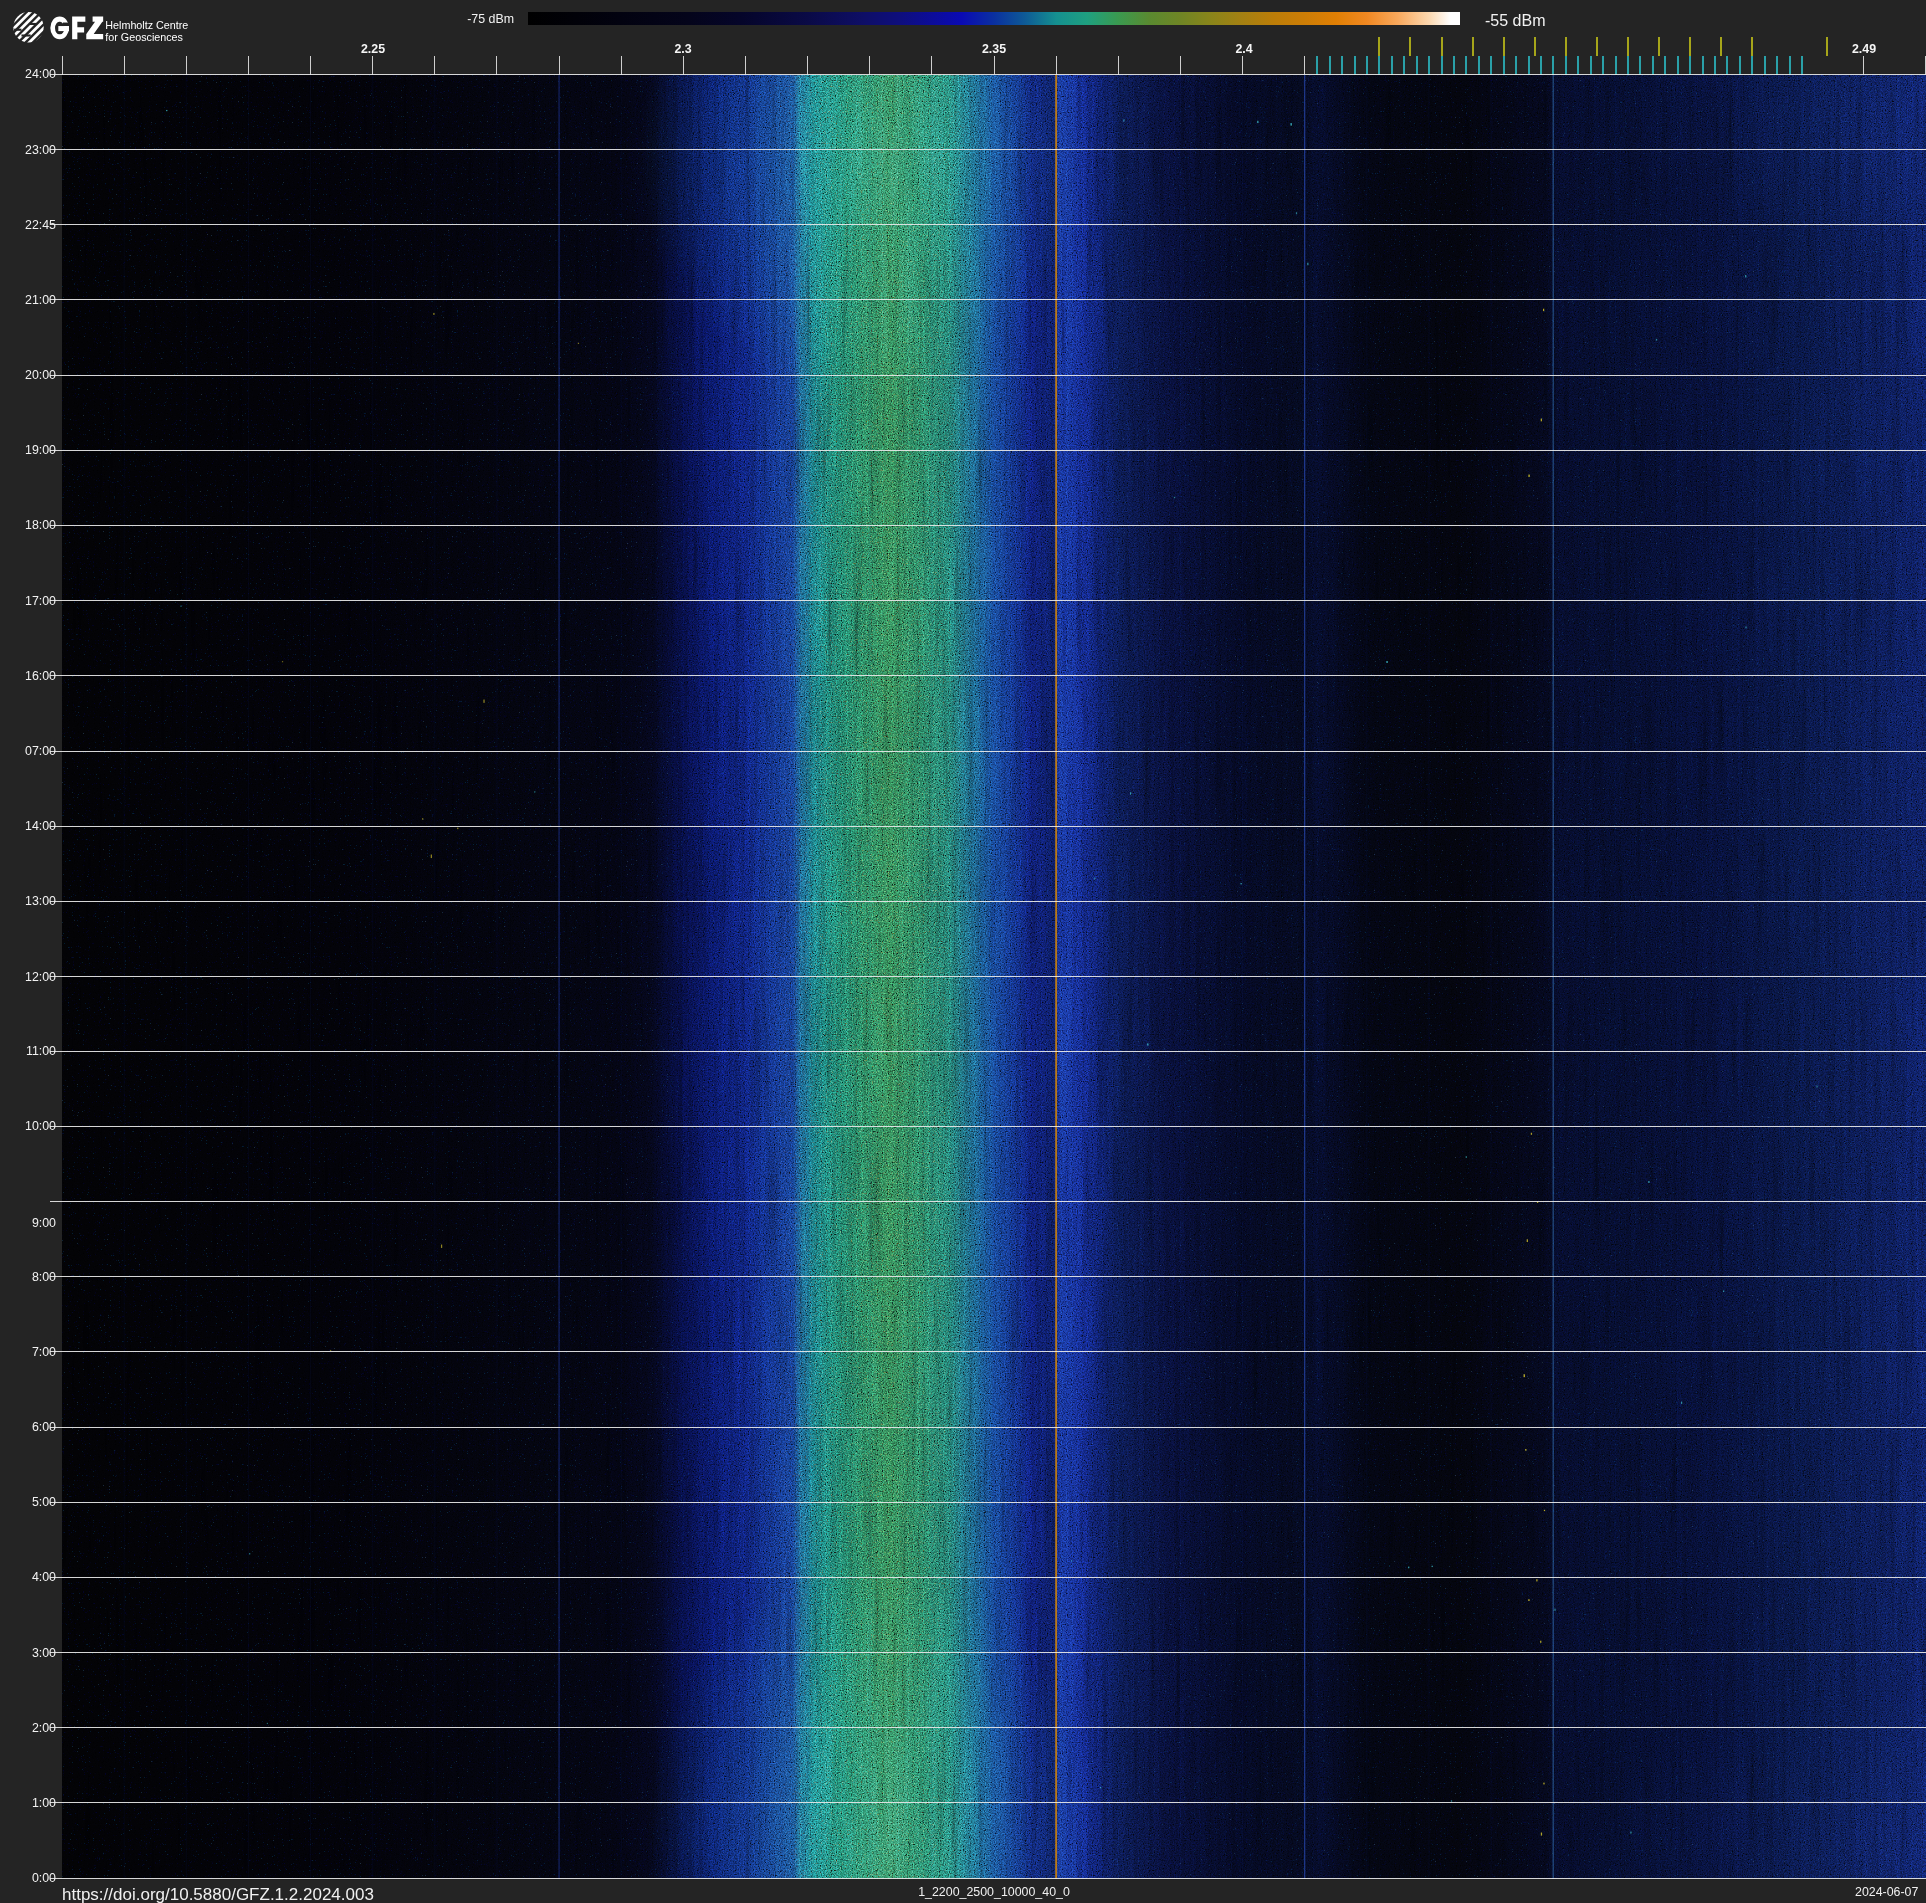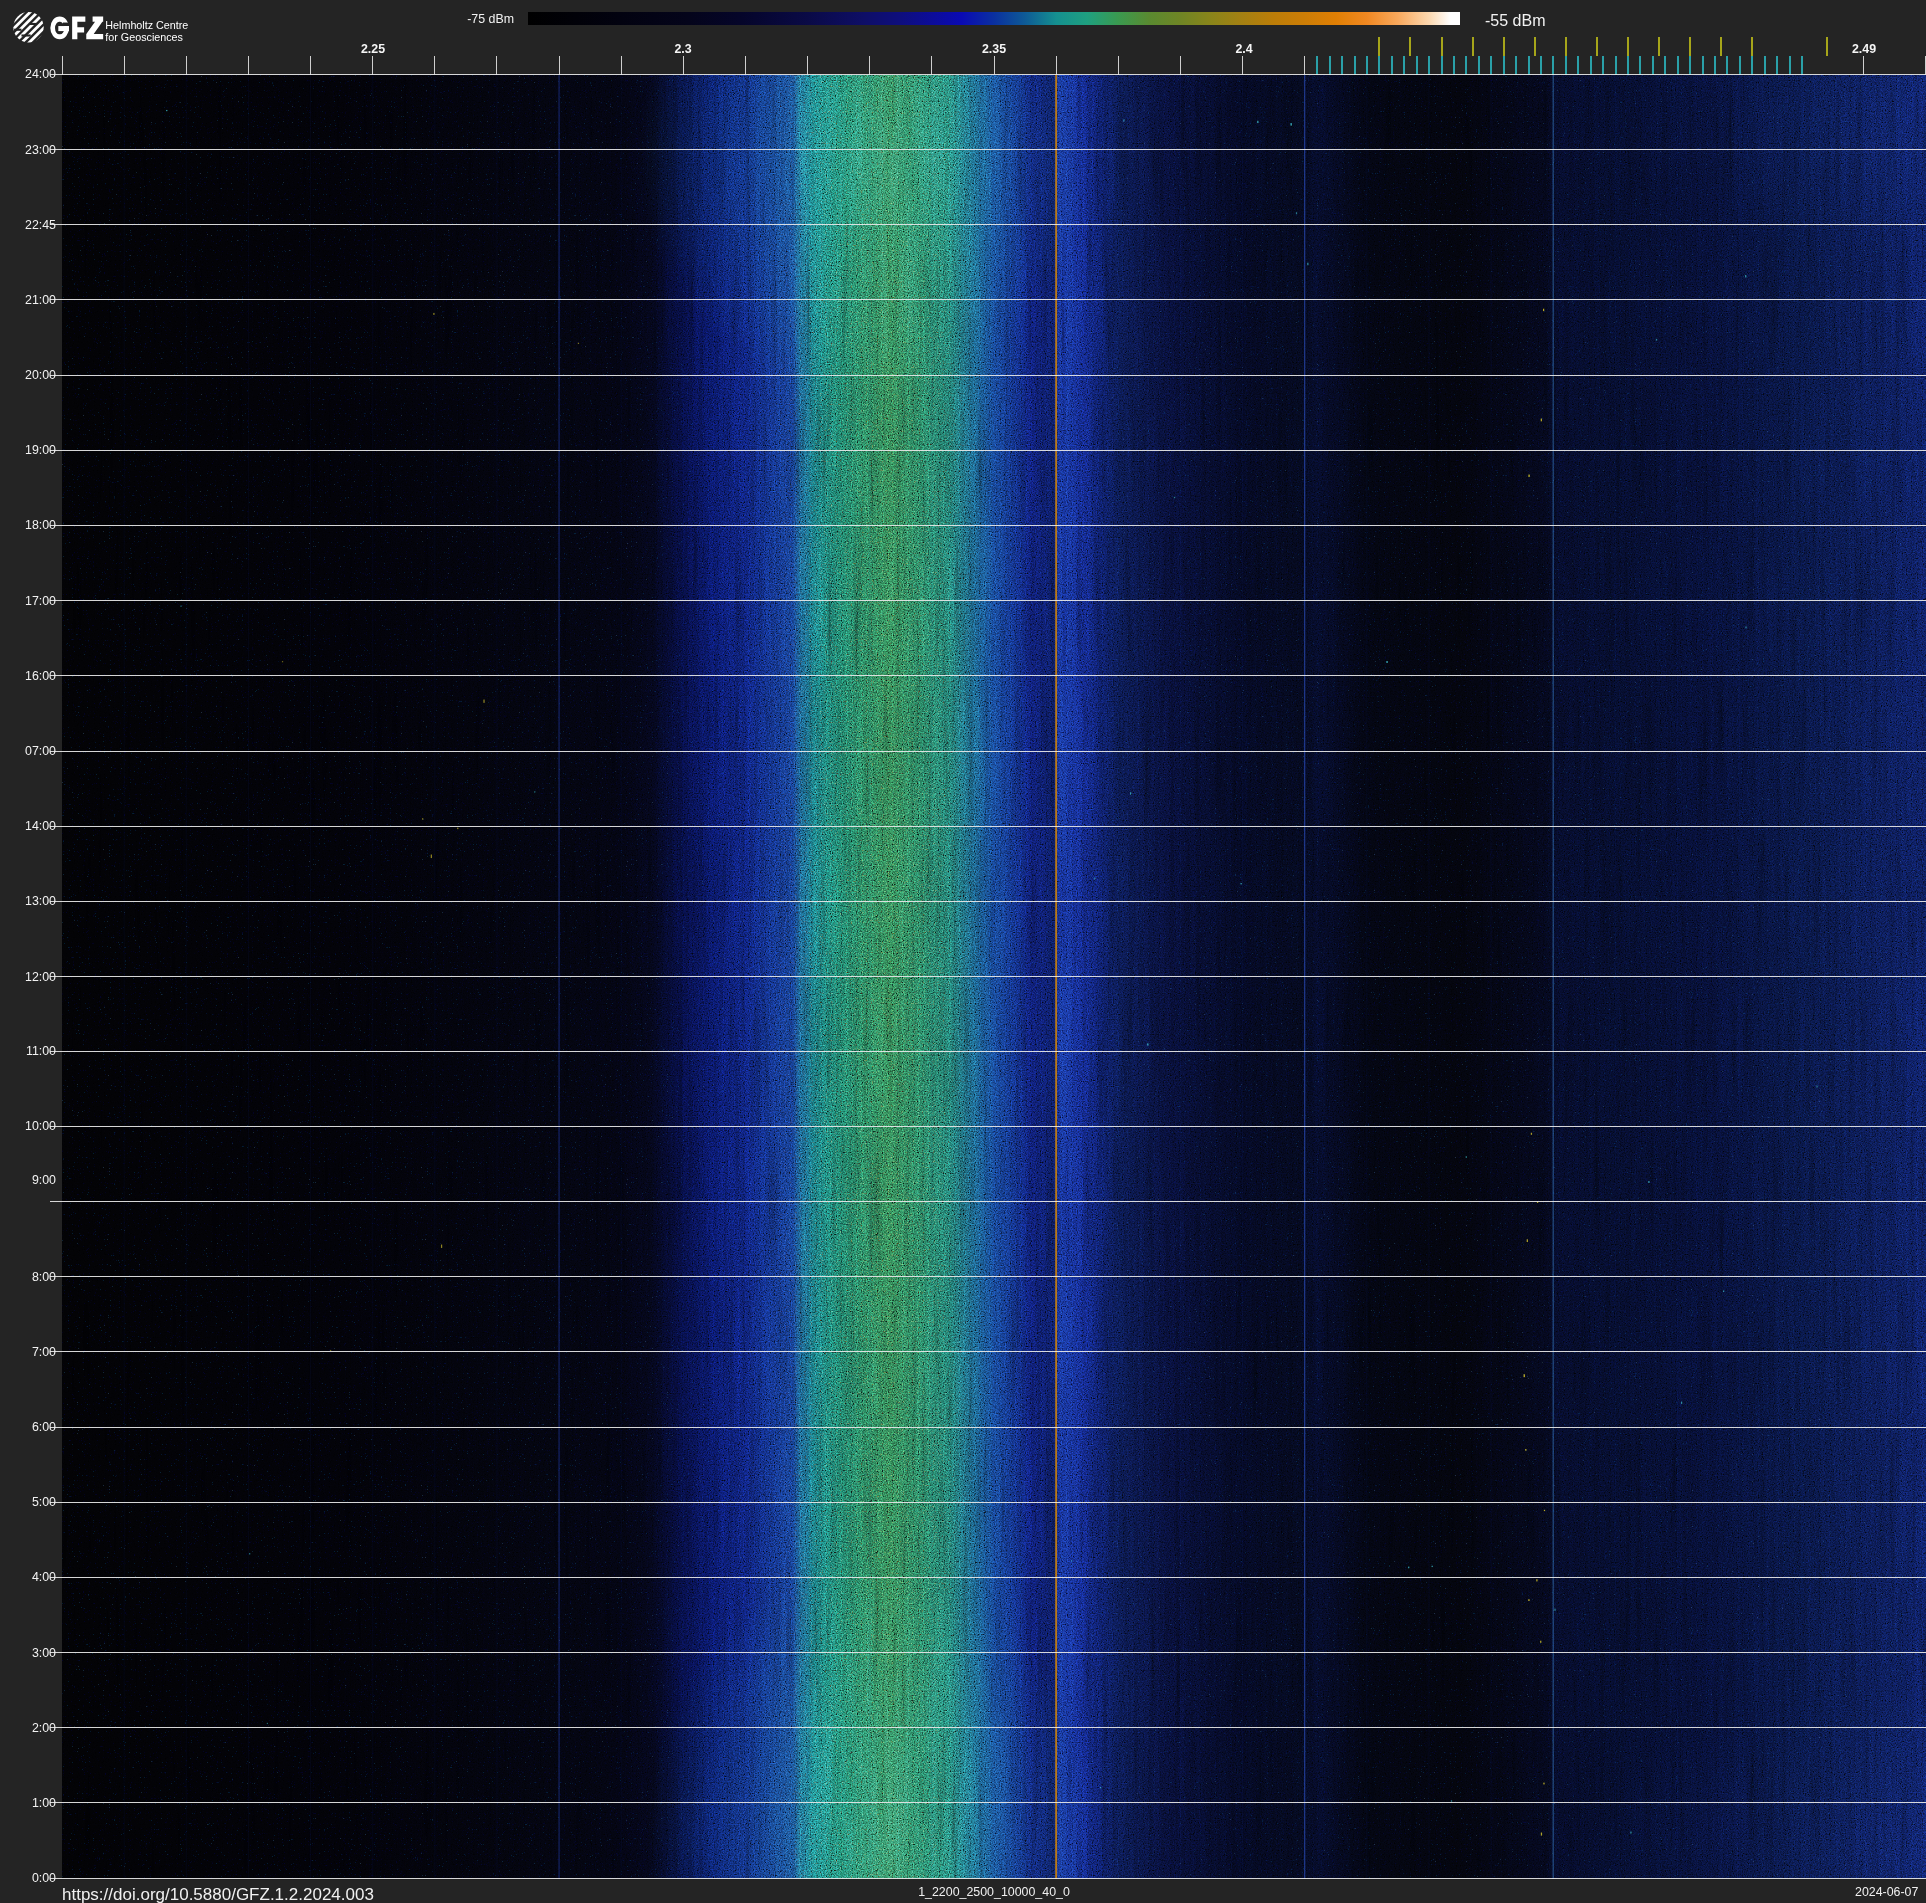--- a/index.html
+++ b/index.html
@@ -387,21 +387,21 @@
       <div class="tlabel" style="left:0px;top:820px">14:00</div>
       <div class="gline" style="top:901px"></div>
       <div class="tlabel" style="left:0px;top:895px">13:00</div>
       <div class="gline" style="top:976px"></div>
       <div class="tlabel" style="left:0px;top:971px">12:00</div>
       <div class="gline" style="top:1051px"></div>
       <div class="tlabel" style="left:0px;top:1045px">11:00</div>
       <div class="gline" style="top:1126px"></div>
       <div class="tlabel" style="left:0px;top:1120px">10:00</div>
       <div class="gline" style="top:1201px"></div>
-      <div class="tlabel" style="left:0px;top:1174px">9:00</div>
+      <div class="tlabel" style="left:0px;top:1217px">9:00</div>
       <div class="gline" style="top:1276px"></div>
       <div class="tlabel" style="left:0px;top:1271px">8:00</div>
       <div class="gline" style="top:1351px"></div>
       <div class="tlabel" style="left:0px;top:1346px">7:00</div>
       <div class="gline" style="top:1427px"></div>
       <div class="tlabel" style="left:0px;top:1421px">6:00</div>
       <div class="gline" style="top:1502px"></div>
       <div class="tlabel" style="left:0px;top:1496px">5:00</div>
       <div class="gline" style="top:1577px"></div>
       <div class="tlabel" style="left:0px;top:1571px">4:00</div>

